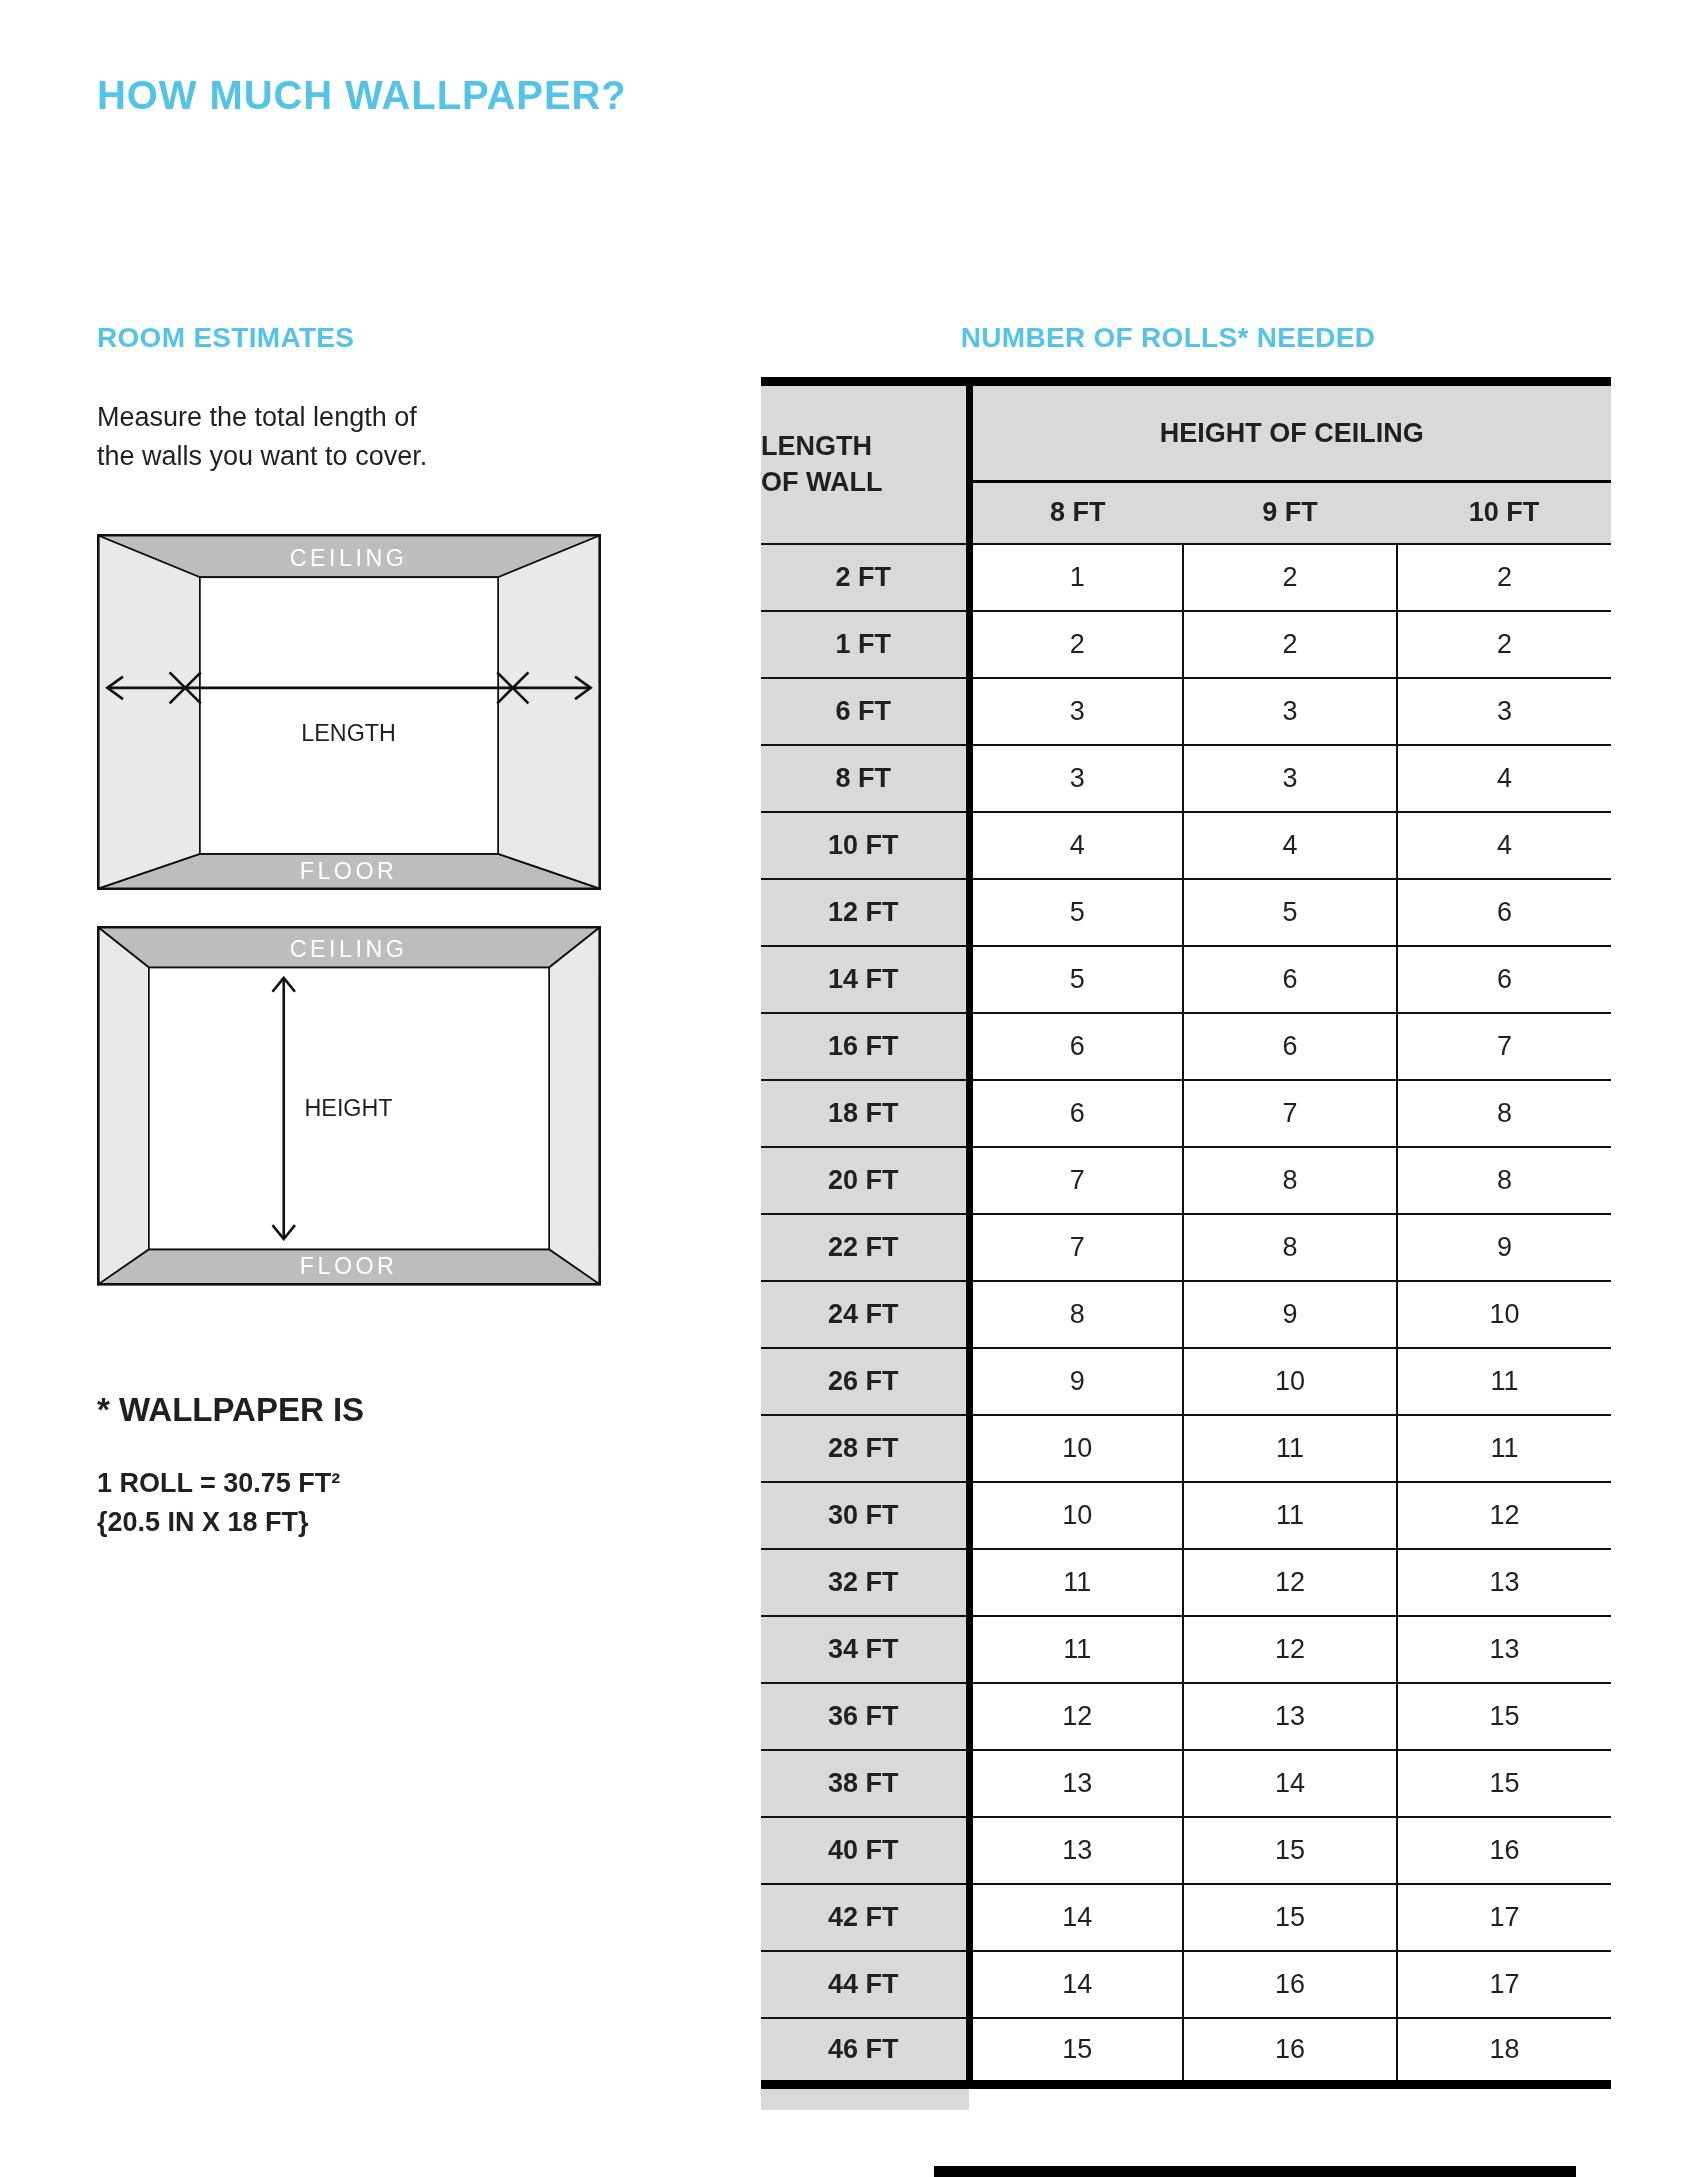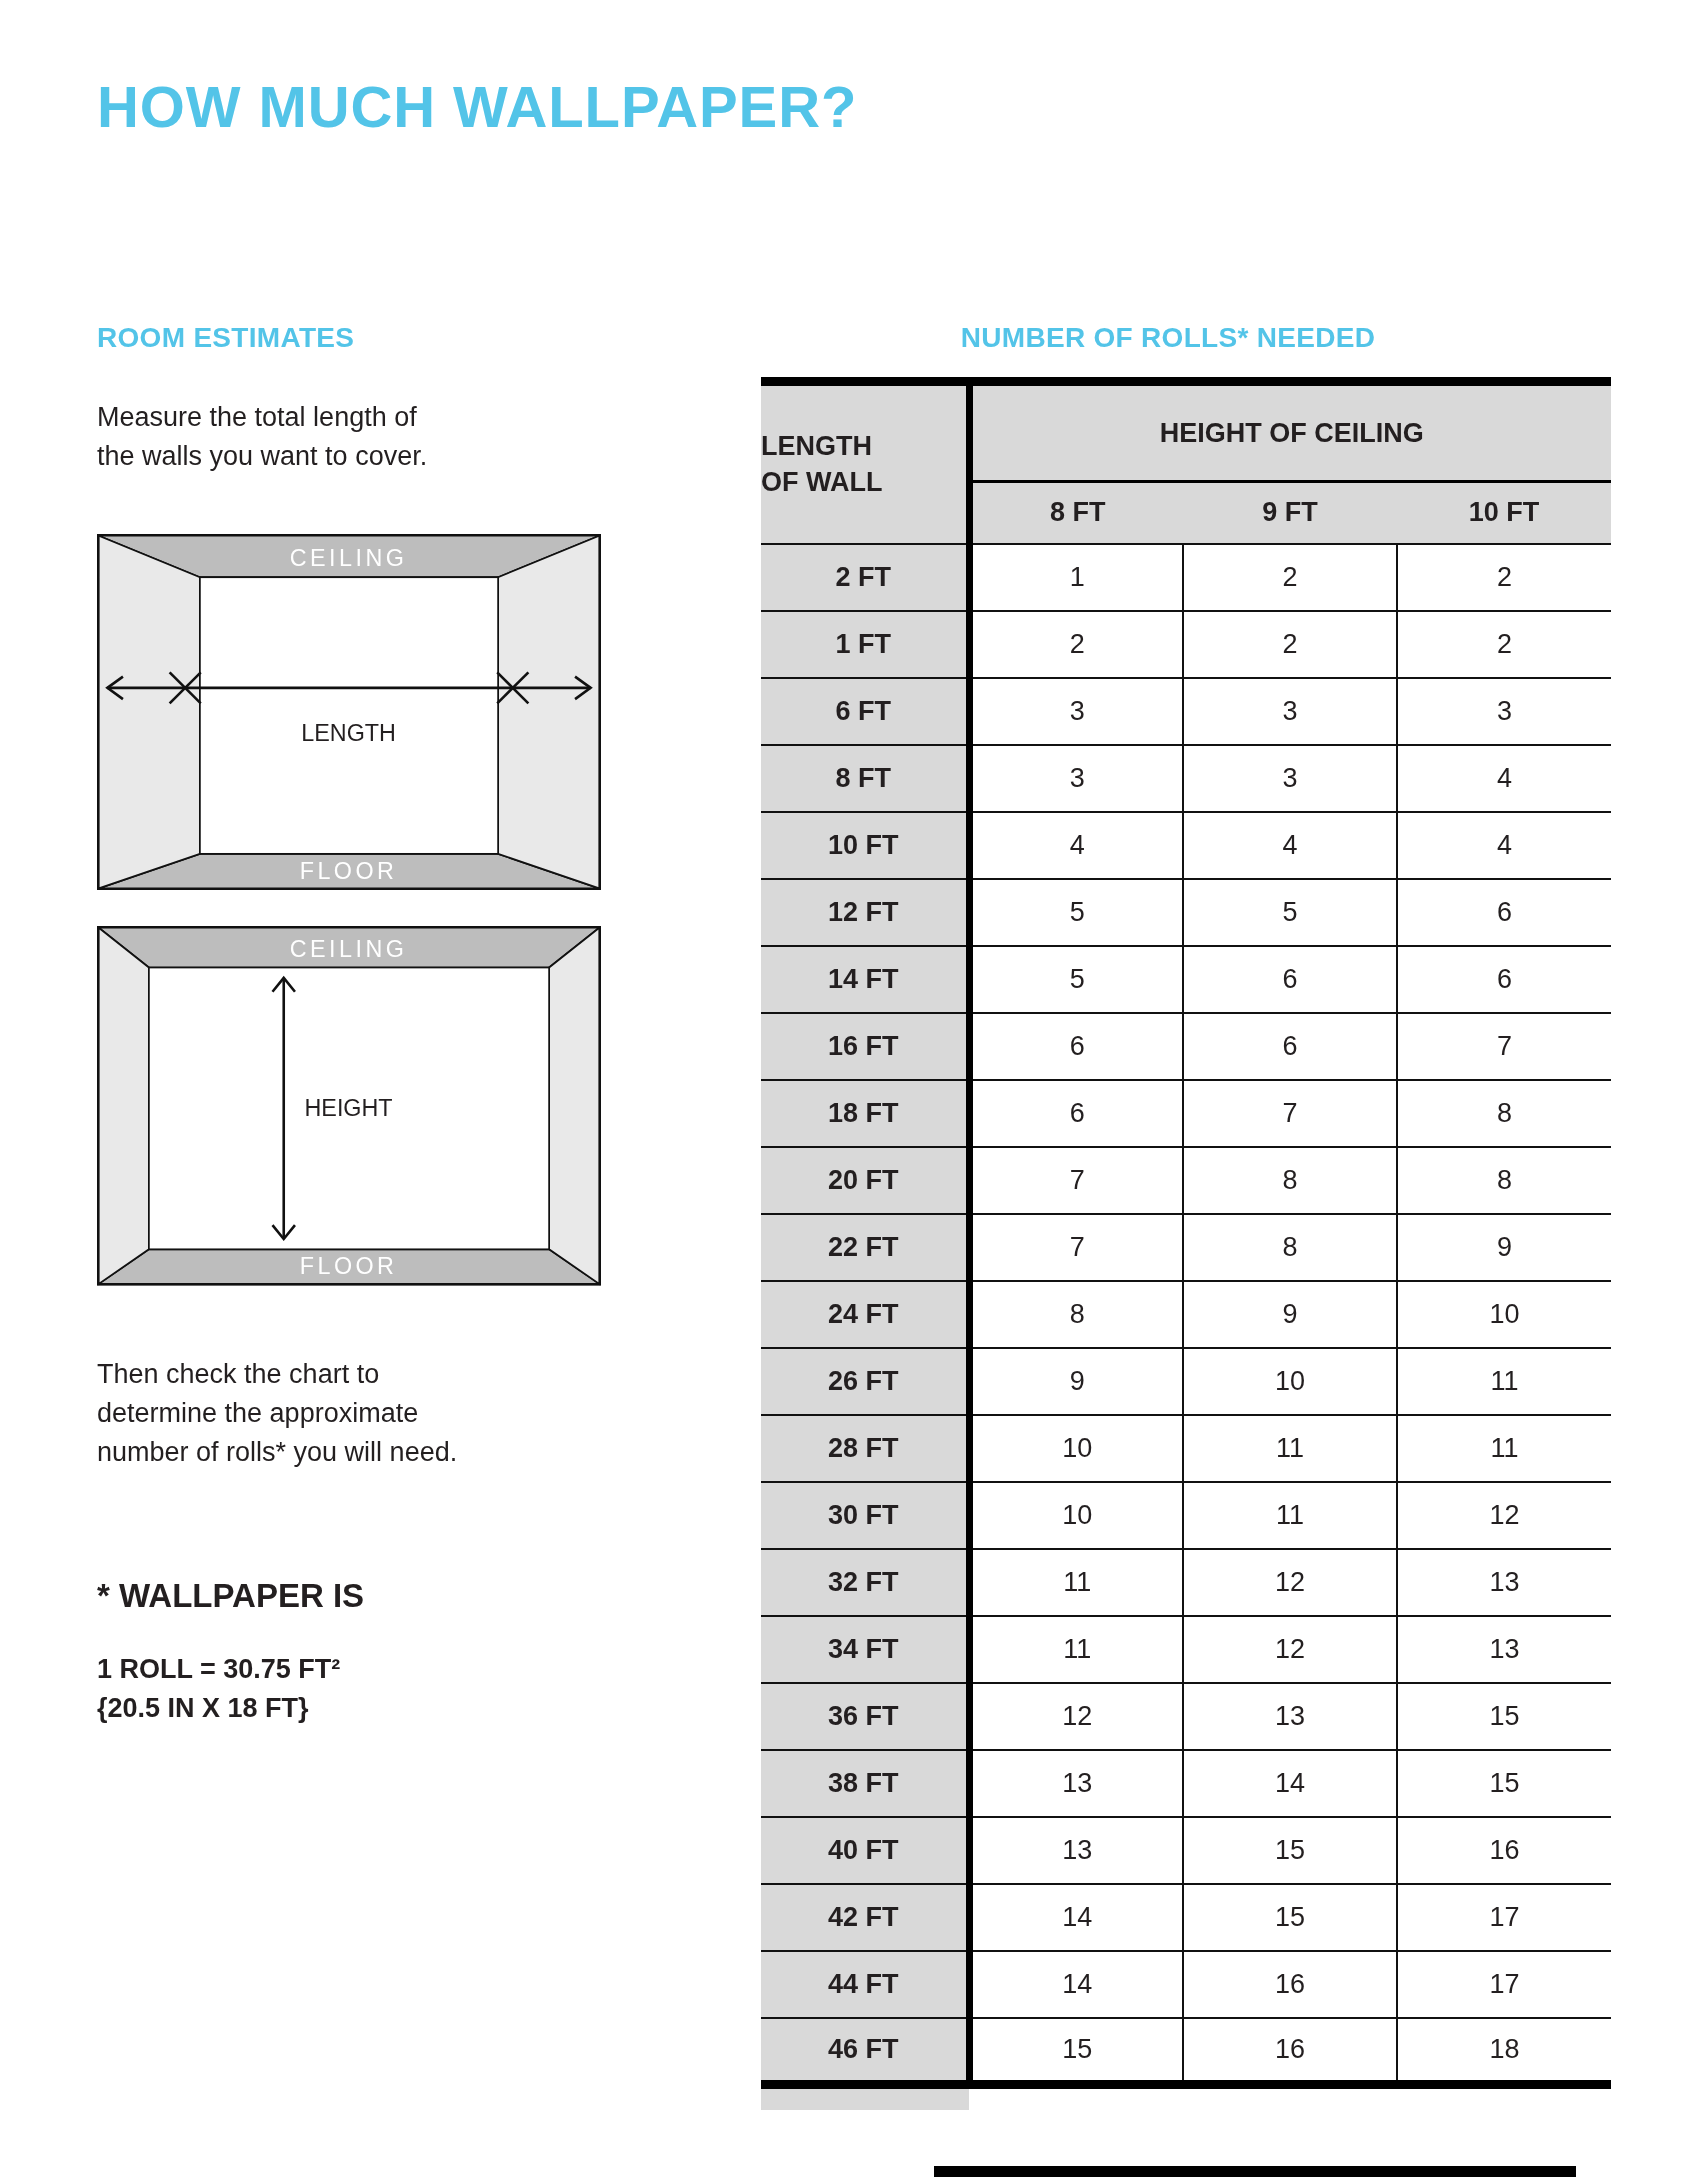--- a/index.html
+++ b/index.html
@@ -7,21 +7,21 @@
   body {
     width:1683px; height:2177px; position:relative;
     background:#ffffff; color:#231F20;
     font-family:"Liberation Sans", sans-serif;
     overflow:hidden;
   }
   :root { --accent:#53C4E8; --gray:#D9D9D9; --band:#BDBDBD; --wall:#E9E9E9; --line:#111111; }
 
   .page-title {
     position:absolute; left:97px; top:73px; margin:0;
-    font-size:58px; font-weight:bold; letter-spacing:0.9px; color:var(--accent);
+    font-size:40px; font-weight:bold; letter-spacing:0.9px; color:var(--accent);
   }
 
   .left-col  { position:absolute; left:97px; top:322px; width:532px; }
   .right-col { position:absolute; left:725px; top:322px; width:850px;padding-left:36px; }
 
   .section-heading {
     margin:0; font-size:28px; font-weight:bold; color:var(--accent); letter-spacing:0.3px;
   }
   .right-col .section-heading { text-align:center; }
 
@@ -122,23 +122,20 @@
     <text x="291" y="36" class="band-label">CEILING</text>
     <text x="291" y="402" class="band-label">FLOOR</text>
     <g stroke="#111111" stroke-width="3" fill="none">
       <line x1="216" y1="60" x2="216" y2="362"></line>
       <polyline points="203,76 216,60 229,76"></polyline>
       <polyline points="203,346 216,362 229,346"></polyline>
     </g>
     <text x="240" y="220" class="dim-label-start">HEIGHT</text>
   </svg>
 
-  <p class="para p3">Then check the chart to
-determine the approximate
-number of rolls* you will need.</p>
 
   <p class="footnote"><span>* WALLPAPER IS</span></p>
 
   <p class="roll-spec">1 ROLL = 30.75 FT²
 {20.5 IN X 18 FT}</p>
 </div>
 
 <div class="right-col">
   <h2 class="section-heading">NUMBER OF ROLLS* NEEDED</h2>
 

